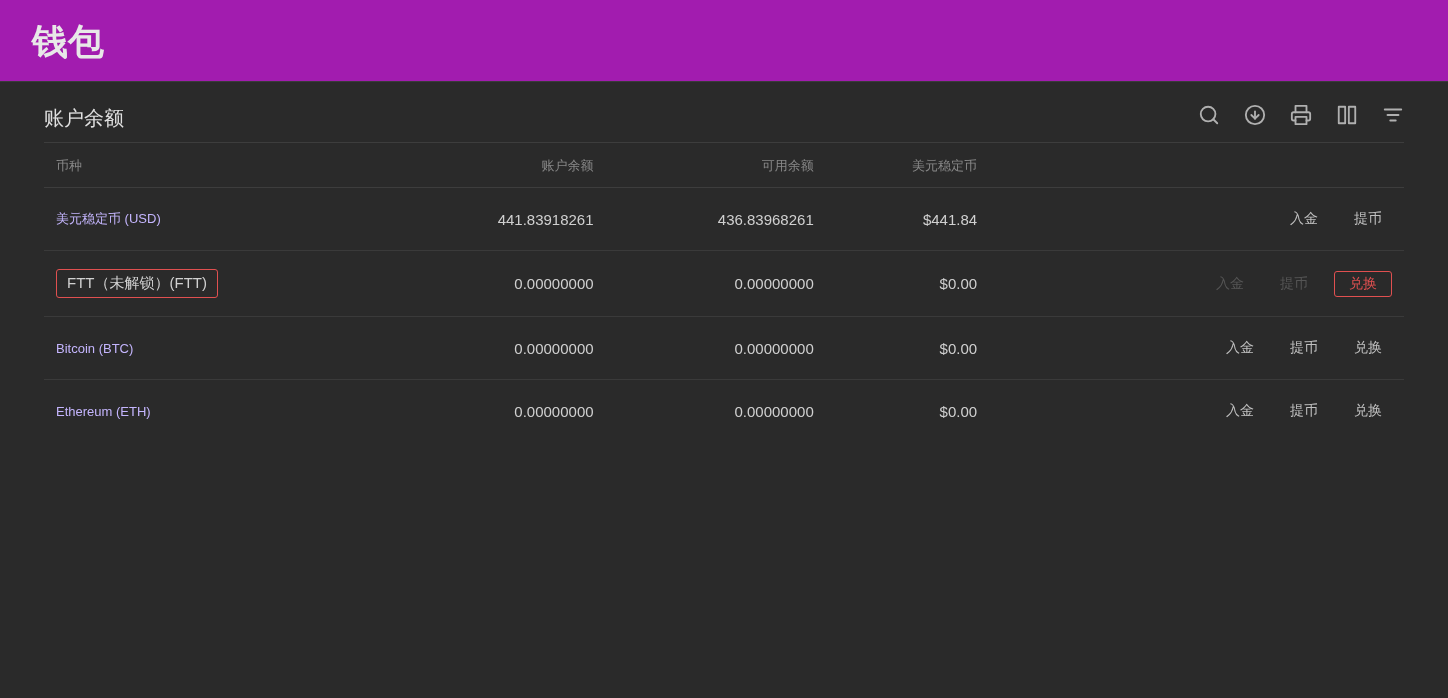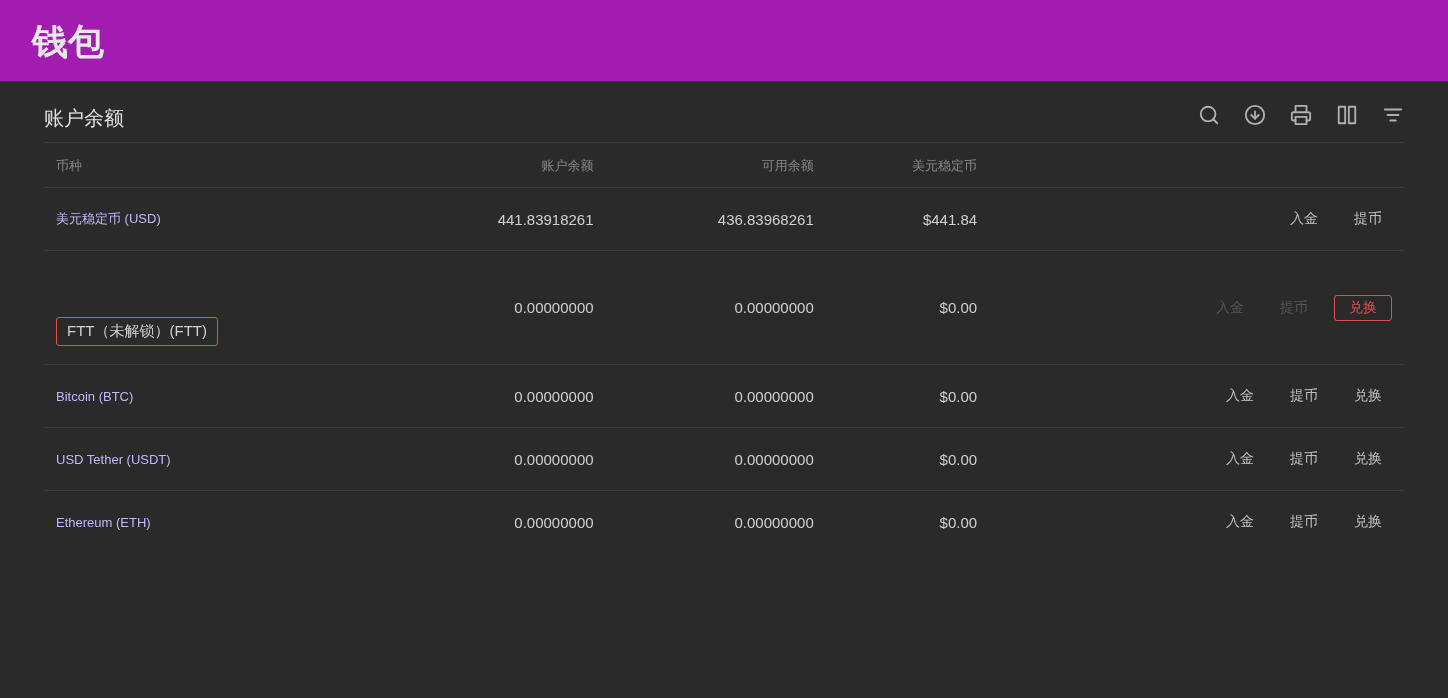--- a/index.html
+++ b/index.html
@@ -140,21 +140,20 @@
       outline: none;
     }
 
     .ftt-name-wrapper {
       display: inline-block;
       border: 1.5px solid #e05050;
       border-radius: 3px;
       padding: 4px 10px;
       color: #d0d0d0;
       font-size: 15px;
-      margin-top: 48px;
     }
   </style>
 </head>
 <body>
 
 <div class="page-header">
   <h1 class="page-title">钱包</h1>
 </div>
 
 <div class="main-content">
@@ -224,27 +223,20 @@
           <td class="actions-cell"><button class="action-btn disabled">入金</button><button class="action-btn disabled">提币</button><button class="action-btn boxed">兑换</button></td>
         </tr>
         <tr>
           <td class="currency-cell">Bitcoin (BTC)</td>
           <td>0.00000000</td>
           <td>0.00000000</td>
           <td>$0.00</td>
           <td class="actions-cell"><button class="action-btn">入金</button><button class="action-btn">提币</button><button class="action-btn">兑换</button></td>
         </tr>
         <tr>
-          <td class="currency-cell">USD Tether (USDT)</td>
-          <td>0.00000000</td>
-          <td>0.00000000</td>
-          <td>$0.00</td>
-          <td class="actions-cell"><button class="action-btn">入金</button><button class="action-btn">提币</button><button class="action-btn">兑换</button></td>
-        </tr>
-        <tr>
           <td class="currency-cell">Ethereum (ETH)</td>
           <td>0.00000000</td>
           <td>0.00000000</td>
           <td>$0.00</td>
           <td class="actions-cell"><button class="action-btn">入金</button><button class="action-btn">提币</button><button class="action-btn">兑换</button></td>
         </tr>
       </tbody>
   </table>
 </div>
 

